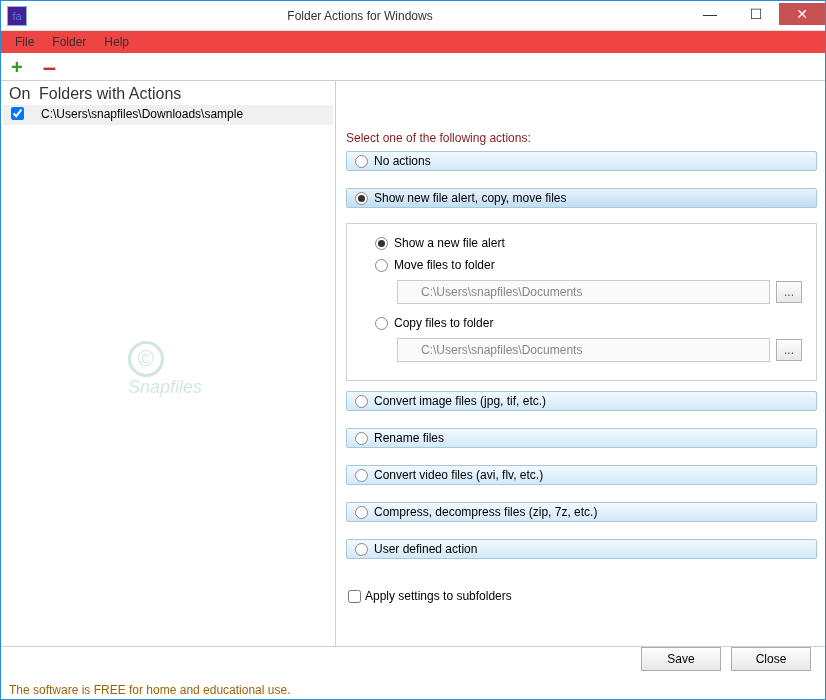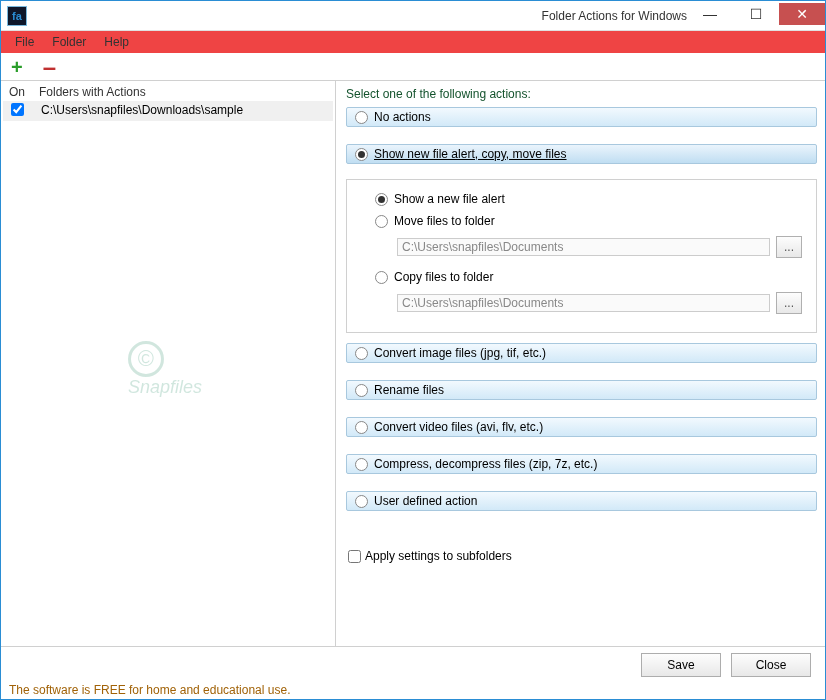--- a/index.html
+++ b/index.html
@@ -15,28 +15,28 @@
 .titlebar {
   height: 30px;
   background: #fff;
   display: flex;
   align-items: center;
   border-bottom: 1px solid #e0e0e0;
 }
 .titlebar .app-icon {
   width: 20px; height: 20px;
   margin: 0 6px;
-  background: #0f172a;
+  background: #4c1d95;
   border: 1px solid #7ab8dd;
   display: flex; align-items: center; justify-content: center;
-  font-weight: bold; font-size: 11px; color: #2a8dd4;
+  font-weight: normal; font-size: 11px; color: #2a8dd4;
 }
 .titlebar .title {
   flex: 1;
-  text-align: right;
+  text-align: center;
   color: #333;
   font-size: 12px;
 }
 .titlebar .win-controls { display: flex; }
 .titlebar .win-btn {
   width: 46px; height: 22px;
   display: flex; align-items: center; justify-content: center;
   font-size: 14px; color: #333;
   margin-top: -4px;
 }
@@ -72,21 +72,21 @@
 .left-panel {
   width: 335px;
   border-right: 1px solid #d0d0d0;
   display: flex;
   flex-direction: column;
   position: relative;
 }
 .left-header {
   display: flex;
   padding: 4px 8px 2px 8px;
-  font-size: 12px;
+  font-size: 16px;
   color: #333;
 }
 .left-header .on-col { width: 30px; }
 .folder-row {
   display: flex;
   align-items: flex-start;
   background: #f0f0f0;
   padding: 2px 8px;
   margin: 0 2px;
 }
@@ -111,35 +111,35 @@
   font-size: 22px;
   font-style: normal;
 }
 .right-panel {
   flex: 1;
   padding: 4px 8px 4px 10px;
   overflow-y: auto;
 }
 .right-panel > .heading {
   padding: 2px 0 6px 0;
-  color: #14532d;
+  color: #7f1d1d;
+  margin-top: 44px;
 }
 .action-row {
   background: linear-gradient(#f2f9fe, #d2e9f8);
   border: 1px solid #a8c8de;
   border-radius: 2px;
   padding: 2px 8px;
   margin-bottom: 17px;
   display: flex;
   align-items: center;
   gap: 6px;
 }
 .action-row.selected {
   background: linear-gradient(#eaf4fc, #c0def2);
-  text-decoration: underline;
 }
 .radio {
   width: 13px; height: 13px;
   border: 1px solid #888;
   border-radius: 50%;
   display: inline-flex;
   align-items: center; justify-content: center;
   background: #fff;
 }
 .radio.checked::after {
@@ -163,47 +163,46 @@
   margin-top: 0;
 }
 .path-row {
   display: flex;
   align-items: center;
   gap: 6px;
   margin: 4px 0 12px 22px;
 }
 .path-input {
   flex: 1;
-  height: 18px;
+  height: 24px;
   border: 1px solid #ccc;
   background: #fafafa;
-  padding: 2px 4px;
+  padding: 2px 23px;
   color: #888;
   font-size: 12px;
 }
 .browse-btn {
   width: 26px; height: 22px;
   border: 1px solid #b0b0b0;
   background: linear-gradient(#fdfdfd,#e8e8e8);
   display: flex; align-items: center; justify-content: center;
   color: #555;
 }
 .apply-row {
   display: flex;
   align-items: center;
   gap: 4px;
   padding: 6px 0 0 2px;
-  margin-top: 32px;
+  margin-top: 24px;
 }
 .bottom-buttons {
   border-top: 1px solid #d0d0d0;
   height: 36px;
   display: flex;
   justify-content: flex-end;
-  align-items: center;
   padding-right: 14px;
   gap: 10px;
 }
 .btn {
   width: 80px; height: 24px;
   border: 1px solid #adadad;
   background: linear-gradient(#fdfdfd,#e8e8e8);
   display: flex; align-items: center; justify-content: center;
   font-size: 12px;
 }

